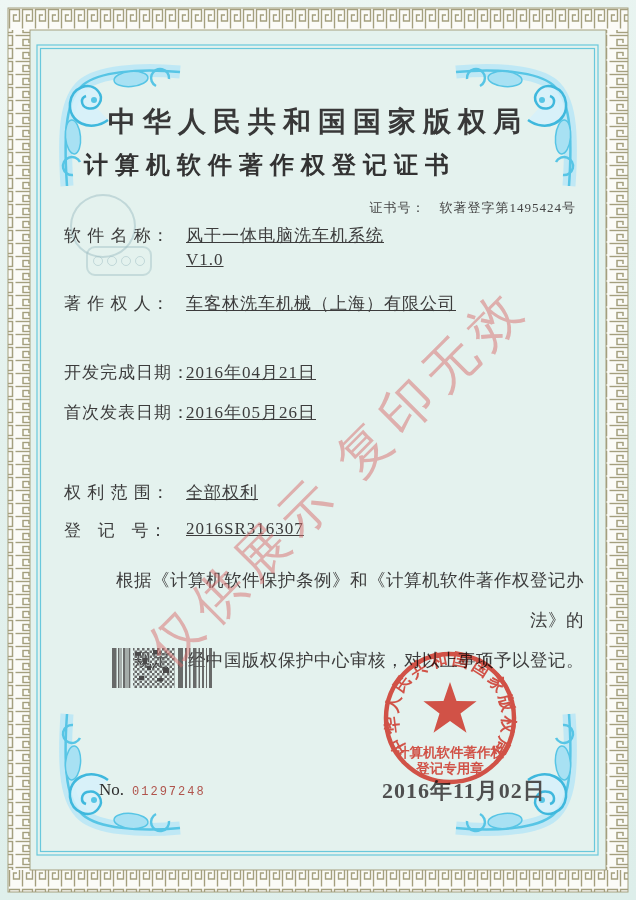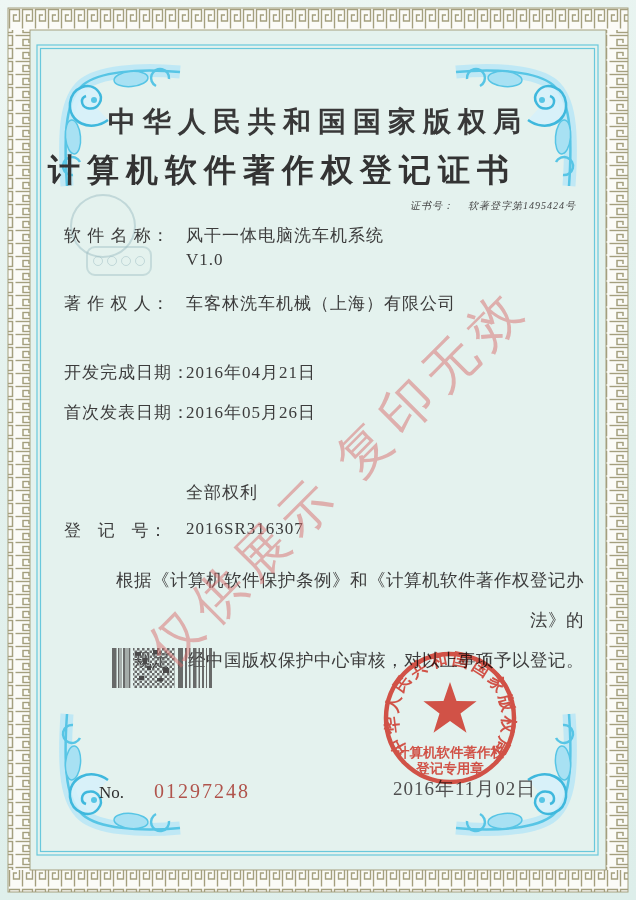--- a/index.html
+++ b/index.html
@@ -6,30 +6,30 @@
   body{width:636px;height:900px;overflow:hidden;
        font-family:"Liberation Serif","DejaVu Serif",serif;}
   .page{position:relative;width:636px;height:900px;
         background:linear-gradient(160deg,#eef7f4 0%,#e3f1ed 40%,#ddeeea 100%);
         color:#3c3c3c;}
   .deco{position:absolute;left:0;top:0;z-index:1;pointer-events:none;}
   .content{position:absolute;left:0;top:0;width:636px;height:900px;z-index:3;}
 
   .authority{position:absolute;left:0;top:103px;width:636px;text-align:center;
              font-size:28px;font-weight:bold;letter-spacing:7px;color:#383838;}
-  .cert-title{position:absolute;left:16px;top:149px;width:532px;text-align:center;
-             font-size:32px;font-weight:bold;letter-spacing:7px;color:#333;}
-  .certno{position:absolute;top:199px;right:60px;font-size:10px;color:#444;
-          letter-spacing:1px;font-style:italic;}
+  .cert-title{position:absolute;left:4px;top:149px;width:532px;text-align:center;
+             font-size:24px;font-weight:bold;letter-spacing:7px;color:#333;}
+  .certno{position:absolute;top:199px;right:60px;font-size:13px;color:#444;
+          letter-spacing:1px;}
   .certno .lab{margin-right:14px;}
 
   .row{position:absolute;left:0;width:636px;height:26px;font-size:17px;
        letter-spacing:1px;color:#3c3c3c;}
   .row .lbl{position:absolute;left:64px;white-space:pre;}
-  .row .val{position:absolute;left:186px;white-space:pre;}
+  .row .val{position:absolute;left:186px;white-space:pre;text-decoration:underline;}
 
   .statement{position:absolute;left:60px;top:560px;width:524px;font-size:17.5px;
              line-height:40px;color:#3c3c3c;letter-spacing:0.5px;text-align:right;}
   .statement .l1{text-indent:36px;}
 
   .watermark{position:absolute;left:158px;top:622px;z-index:6;
              transform:rotate(-45deg);transform-origin:0 50%;
              font-size:52px;letter-spacing:9px;white-space:pre;
              color:rgba(216,108,108,0.50);font-weight:500;}
 
@@ -38,26 +38,26 @@
   .emboss-rect{position:absolute;left:86px;top:246px;width:62px;height:26px;
        border:2px solid rgba(150,185,190,0.4);border-radius:9px;z-index:2;
        display:flex;align-items:center;justify-content:center;gap:4px;}
   .emboss-rect i{width:8px;height:8px;border:1.5px solid rgba(150,185,190,0.45);
        border-radius:50%;}
 
   .barcode{position:absolute;left:112px;top:648px;z-index:3;}
 
   .seal{position:absolute;left:380px;top:648px;z-index:7;opacity:0.92;
         mix-blend-mode:multiply;}
-  .issue-date{position:absolute;left:393px;top:776px;z-index:4;font-size:19px;
-        font-weight:400;color:#4f4f4f;letter-spacing:1px;}
+  .issue-date{position:absolute;left:382px;top:776px;z-index:4;font-size:22px;
+        font-weight:700;color:#4f4f4f;letter-spacing:1px;}
 
   .serial{position:absolute;left:99px;top:780px;z-index:3;font-size:17px;color:#2e2e2e;}
-  .serial .num{margin-left:30px;font-family:Liberation Serif, serif;
-        font-size:20px;color:#b0544c;letter-spacing:2px;}
+  .serial .num{margin-left:8px;font-family:Liberation Mono, monospace;
+        font-size:12px;color:#b0544c;letter-spacing:2px;}
 </style>
 </head>
 <body>
 
 <div class="page">
 
   <svg class="deco" width="636" height="900" viewBox="0 0 636 900">
     <defs>
       <pattern id="gkh" width="13" height="22" patternUnits="userSpaceOnUse" x="8" y="8">
         <path d="M1.5,20.5 L1.5,1.5 L11.5,1.5 L11.5,13 L5.5,13 L5.5,7 L9,7" fill="none" stroke="#a49f7e" stroke-width="1.4"></path>
@@ -124,20 +124,21 @@
     </div>
     <div class="row" style="top:361px">
       <span class="lbl">开发完成日期：</span>
       <span class="val">2016年04月21日</span>
     </div>
     <div class="row" style="top:401px">
       <span class="lbl">首次发表日期：</span>
       <span class="val">2016年05月26日</span>
     </div>
     <div class="row" style="top:481px">
+      <span class="lbl">权 利 范 围：</span>
       <span class="val">全部权利</span>
     </div>
     <div class="row" style="top:519px">
       <span class="lbl">登   记   号：</span>
       <span class="val">2016SR316307</span>
     </div>
 
     <div class="statement">
       <div class="l1">根据《计算机软件保护条例》和《计算机软件著作权登记办法》的</div>
       <div class="l2">规定，经中国版权保护中心审核，对以上事项予以登记。</div>

